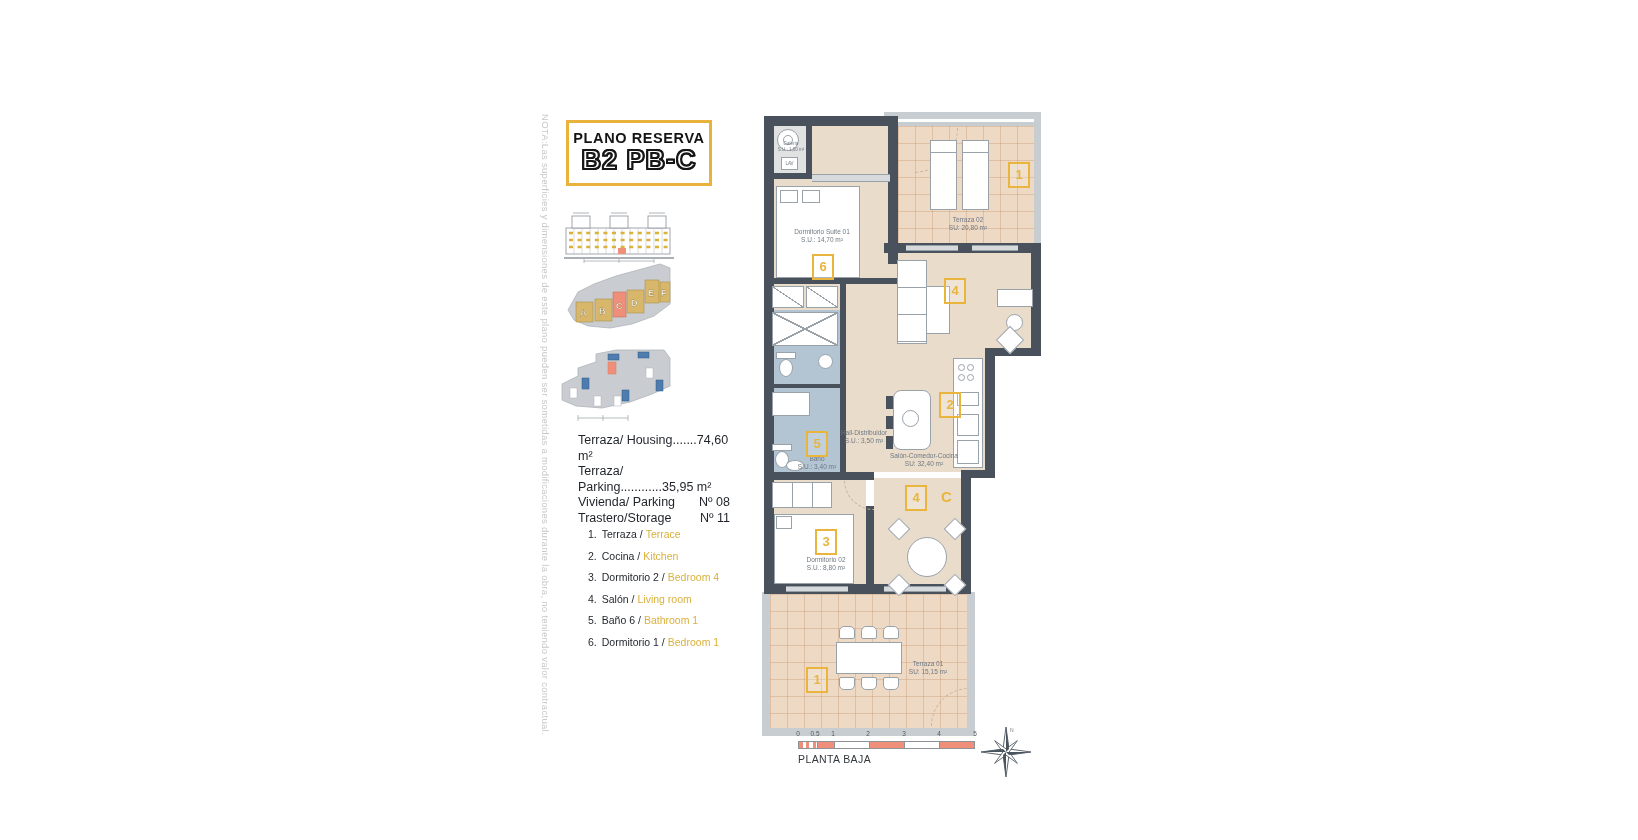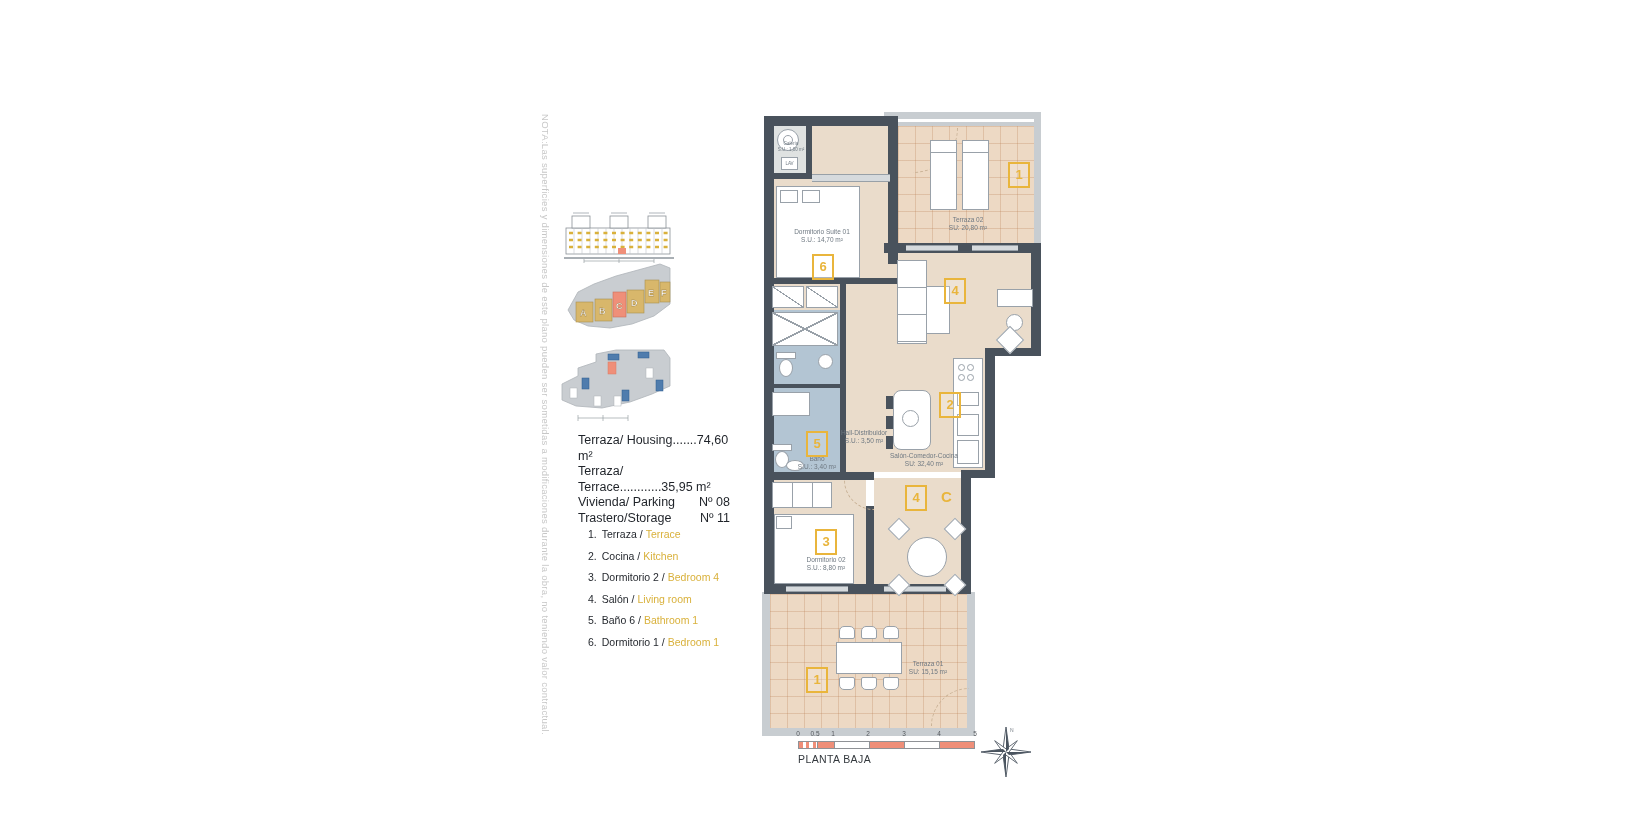--- a/index.html
+++ b/index.html
@@ -53,20 +53,24 @@
   .seg:first-child{border-left:none}
   .caption{position:absolute;left:798px;top:753px;font-size:10.5px;letter-spacing:.4px;color:#33383D}
 </style>
 </head>
 <body>
 
 <div id="canvas">
 
   <div class="note">NOTA:Las superficies y dimensiones de este plano pueden ser sometidas a modificaciones durante la obra, no teniendo valor contractual.</div>
 
+  <div class="titlebox">
+    <div class="kicker">PLANO RESERVA</div>
+    <div class="code">B2 PB-C</div>
+  </div>
 
   <svg class="a" style="left:564px;top:210px" width="110" height="54" viewBox="0 0 110 54">
     <rect x="2" y="18" width="104" height="26" fill="#fff" stroke="#8A9197" stroke-width="0.8"></rect>
     <rect x="8" y="6" width="18" height="12" fill="#fff" stroke="#8A9197" stroke-width="0.8"></rect>
     <rect x="46" y="6" width="18" height="12" fill="#fff" stroke="#8A9197" stroke-width="0.8"></rect>
     <rect x="84" y="6" width="18" height="12" fill="#fff" stroke="#8A9197" stroke-width="0.8"></rect>
     <rect x="9" y="2" width="16" height="2" fill="#D7DADD"></rect>
     <rect x="47" y="2" width="16" height="2" fill="#D7DADD"></rect>
     <rect x="85" y="2" width="16" height="2" fill="#D7DADD"></rect>
     <path d="M10 18V44M18 18V44M26 18V44M34 18V44M42 18V44M50 18V44M58 18V44M66 18V44M74 18V44M82 18V44M90 18V44M98 18V44" stroke="#BFC4C9" stroke-width="0.6"></path>
@@ -107,21 +111,21 @@
     <rect x="88" y="26" width="7" height="10" fill="#fff" stroke="#AEB4B9" stroke-width="0.5"></rect>
     <path d="M20 76H70M20 73V79M45 73V79M70 73V79" stroke="#9AA0A5" stroke-width="0.7"></path>
   </svg>
 
   <div class="info">
     <div class="row">
         <span>Terraza/ Housing.......74,60 m²</span>
         <span></span>
       </div>
     <div class="row">
-        <span>Terraza/ Terrace............35,95 m²</span>
+        <span>Terraza/ Parking............35,95 m²</span>
         <span></span>
       </div>
     <div class="row">
         <span>Vivienda/ Parking</span>
         <span>Nº 08</span>
       </div>
     <div class="row">
         <span>Trastero/Storage</span>
         <span>Nº 11</span>
       </div>

